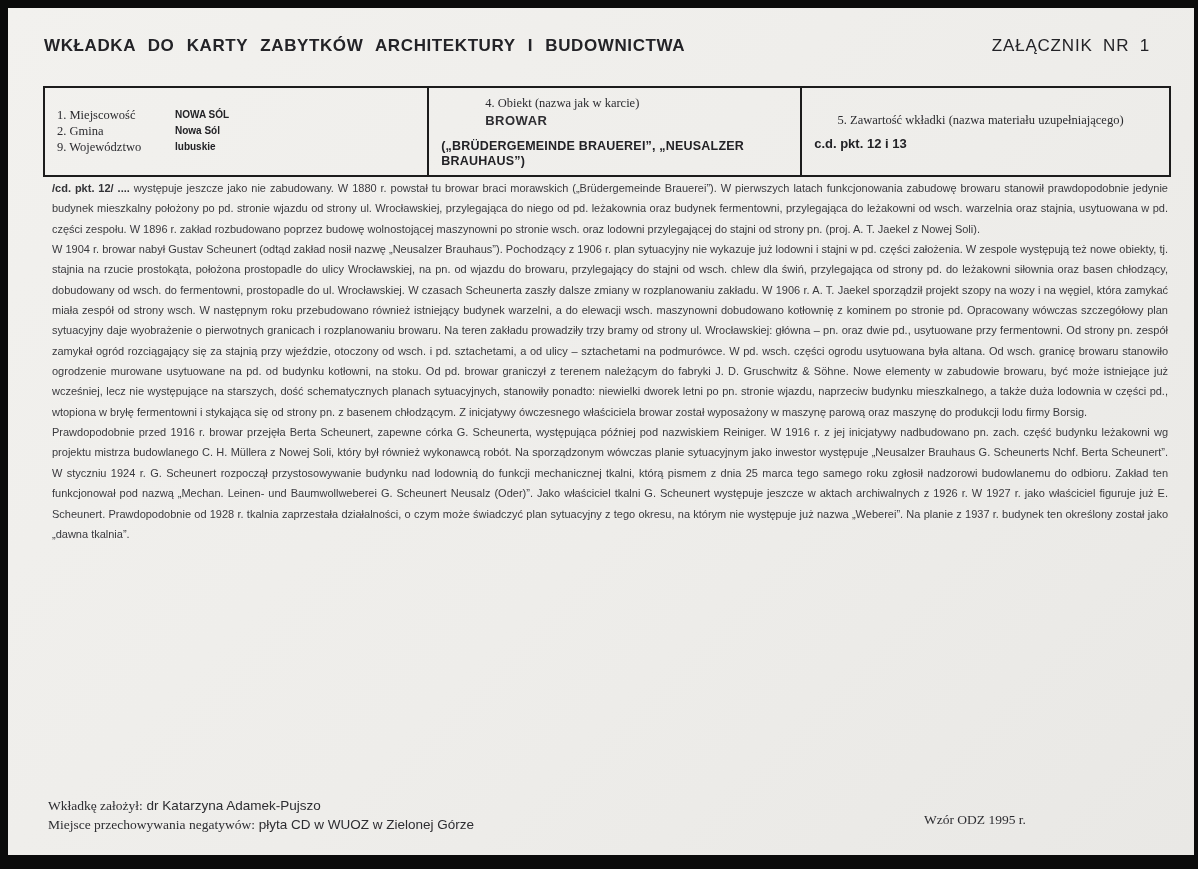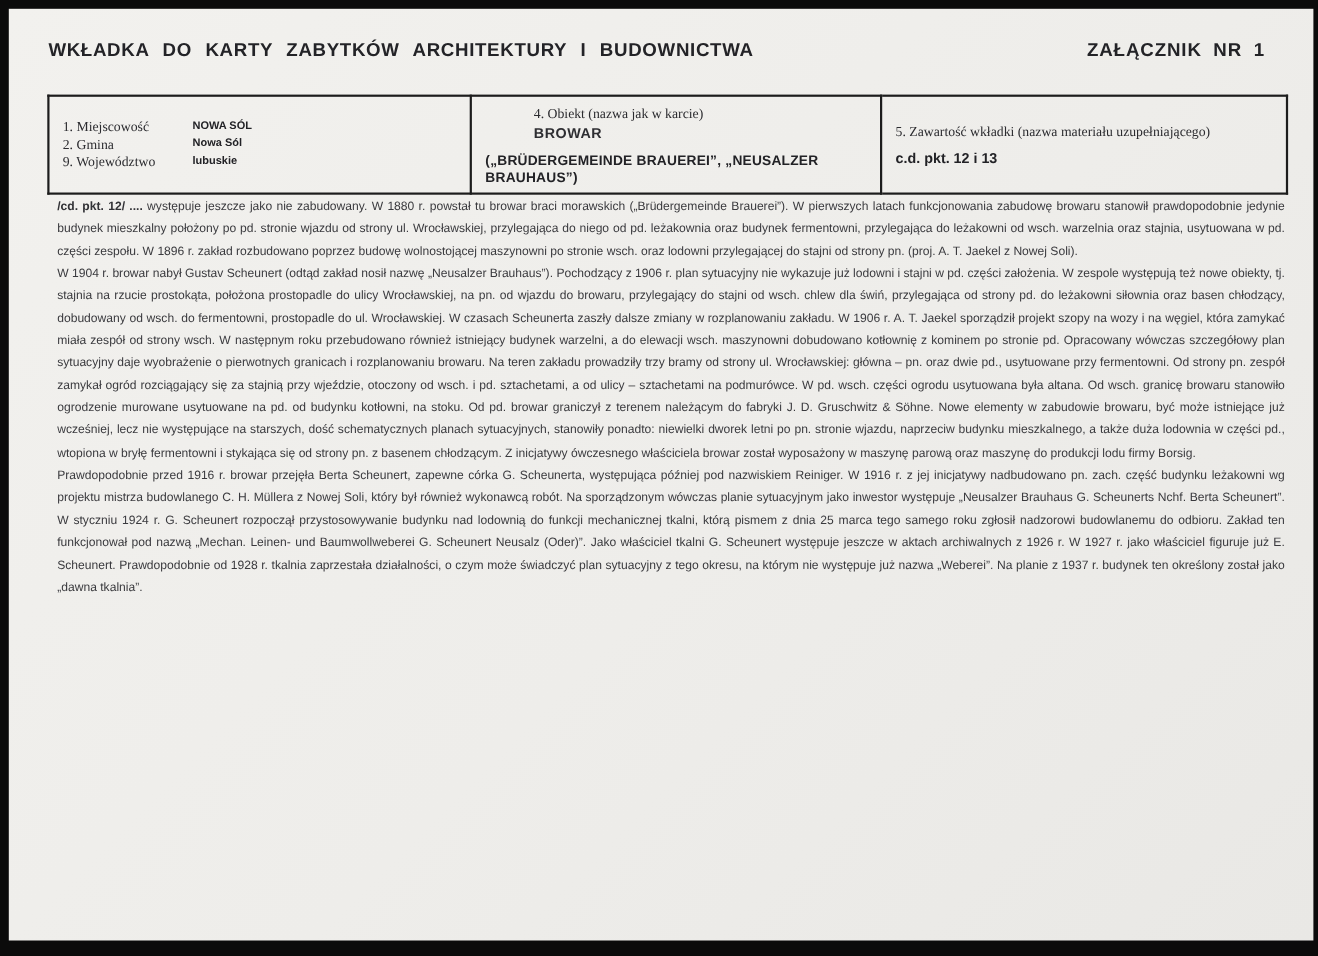--- a/index.html
+++ b/index.html
@@ -19,21 +19,21 @@
   
   .hdr{
     position:absolute; left:36px; right:20px; top:28px;
     display:flex; justify-content:space-between; align-items:baseline;
   }
   .hdr .title{
     font-size:17px; font-weight:bold; letter-spacing:0.6px; word-spacing:7px;
     color:#232327;
   }
   .hdr .annex{
-    font-size:17px; font-weight:bold; letter-spacing:0.8px; word-spacing:5px;
+    font-size:17px; font-weight:normal; letter-spacing:0.8px; word-spacing:5px;
     color:#232327; margin-right:24px;
   }
   
   .form-table{
     position:absolute; left:35px; top:78px;
     width:1128px; height:58px;
     border-collapse:collapse; table-layout:fixed;
   }
   .form-table td{
     border:2px solid #1c1c1c;
@@ -51,21 +51,21 @@
   .fvalue{
     font-size:10px; font-weight:bold; color:#222226;
   }
   .obj-line1{display:flex; align-items:baseline; line-height:18px; margin-top:2px;flex-direction:column;}
   .obj-label{font-family:"Liberation Serif", serif; font-size:12.5px; color:#2b2b2f;}
   .obj-value{font-size:13px; font-weight:bold; margin-left:44px; letter-spacing:0.5px;}
   .obj-line2{
     font-size:12.5px; font-weight:bold; letter-spacing:0.2px;
     margin-top:9px; line-height:15px; color:#222226;
   }
-  .cont-label{font-family:"Liberation Serif", serif; font-size:12.5px; color:#2b2b2f; line-height:16px; margin-top:2px;}
+  .cont-label{font-family:"Liberation Serif", serif; font-size:12.5px; color:#2b2b2f; line-height:16px; margin-top:2px;text-align:center;}
   .cont-value{
     font-family:Liberation Sans, sans-serif; font-size:13px; font-weight:bold;
     text-align:left; margin-top:8px; color:#222226;
   }
   
   .bodytext{
     position:absolute; left:44px; top:170px; width:1116px;
     font-size:11px; line-height:20.35px; color:#3a3a3e;
     text-align:justify;
   }
@@ -124,14 +124,25 @@
     </tr>
   </tbody>
     </table>
 
   <div class="bodytext">
     <p><span class="lead">/cd. pkt. 12/ ....</span><span> występuje jeszcze jako nie zabudowany. W 1880 r. powstał tu browar braci morawskich („Brüdergemeinde Brauerei”). W pierwszych latach funkcjonowania zabudowę browaru stanowił prawdopodobnie jedynie budynek mieszkalny położony po pd. stronie wjazdu od strony ul. Wrocławskiej, przylegająca do niego od pd. leżakownia oraz budynek fermentowni, przylegająca do leżakowni od wsch. warzelnia oraz stajnia, usytuowana w pd. części zespołu. W 1896 r. zakład rozbudowano poprzez budowę wolnostojącej maszynowni po stronie wsch. oraz lodowni przylegającej do stajni od strony pn. (proj. A. T. Jaekel z Nowej Soli).</span></p>
     <p>W 1904 r. browar nabył Gustav Scheunert (odtąd zakład nosił nazwę „Neusalzer Brauhaus”). Pochodzący z 1906 r. plan sytuacyjny nie wykazuje już lodowni i stajni w pd. części założenia. W zespole występują też nowe obiekty, tj. stajnia na rzucie prostokąta, położona prostopadle do ulicy Wrocławskiej, na pn. od wjazdu do browaru, przylegający do stajni od wsch. chlew dla świń, przylegająca od strony pd. do leżakowni siłownia oraz basen chłodzący, dobudowany od wsch. do fermentowni, prostopadle do ul. Wrocławskiej. W czasach Scheunerta zaszły dalsze zmiany w rozplanowaniu zakładu. W 1906 r. A. T. Jaekel sporządził projekt szopy na wozy i na węgiel, która zamykać miała zespół od strony wsch. W następnym roku przebudowano również istniejący budynek warzelni, a do elewacji wsch. maszynowni dobudowano kotłownię z kominem po stronie pd. Opracowany wówczas szczegółowy plan sytuacyjny daje wyobrażenie o pierwotnych granicach i rozplanowaniu browaru. Na teren zakładu prowadziły trzy bramy od strony ul. Wrocławskiej: główna – pn. oraz dwie pd., usytuowane przy fermentowni. Od strony pn. zespół zamykał ogród rozciągający się za stajnią przy wjeździe, otoczony od wsch. i pd. sztachetami, a od ulicy – sztachetami na podmurówce. W pd. wsch. części ogrodu usytuowana była altana. Od wsch. granicę browaru stanowiło ogrodzenie murowane usytuowane na pd. od budynku kotłowni, na stoku. Od pd. browar graniczył z terenem należącym do fabryki J. D. Gruschwitz &amp; Söhne. Nowe elementy w zabudowie browaru, być może istniejące już wcześniej, lecz nie występujące na starszych, dość schematycznych planach sytuacyjnych, stanowiły ponadto: niewielki dworek letni po pn. stronie wjazdu, naprzeciw budynku mieszkalnego, a także duża lodownia w części pd., wtopiona w bryłę fermentowni i stykająca się od strony pn. z basenem chłodzącym. Z inicjatywy ówczesnego właściciela browar został wyposażony w maszynę parową oraz maszynę do produkcji lodu firmy Borsig.</p>
     <p>Prawdopodobnie przed 1916 r. browar przejęła Berta Scheunert, zapewne córka G. Scheunerta, występująca później pod nazwiskiem Reiniger. W 1916 r. z jej inicjatywy nadbudowano pn. zach. część budynku leżakowni wg projektu mistrza budowlanego C. H. Müllera z Nowej Soli, który był również wykonawcą robót. Na sporządzonym wówczas planie sytuacyjnym jako inwestor występuje „Neusalzer Brauhaus G. Scheunerts Nchf. Berta Scheunert”. W styczniu 1924 r. G. Scheunert rozpoczął przystosowywanie budynku nad lodownią do funkcji mechanicznej tkalni, którą pismem z dnia 25 marca tego samego roku zgłosił nadzorowi budowlanemu do odbioru. Zakład ten funkcjonował pod nazwą „Mechan. Leinen- und Baumwollweberei G. Scheunert Neusalz (Oder)”. Jako właściciel tkalni G. Scheunert występuje jeszcze w aktach archiwalnych z 1926 r. W 1927 r. jako właściciel figuruje już E. Scheunert. Prawdopodobnie od 1928 r. tkalnia zaprzestała działalności, o czym może świadczyć plan sytuacyjny z tego okresu, na którym nie występuje już nazwa „Weberei”. Na planie z 1937 r. budynek ten określony został jako „dawna tkalnia”.</p>
   </div>
 
+  <div class="footer">
+    <div>
+      <span class="f-serif">Wkładkę założył:</span>
+      <span class="f-sans">dr Katarzyna Adamek-Pujszo</span>
+    </div>
+    <div>
+      <span class="f-serif">Miejsce przechowywania negatywów:</span>
+      <span class="f-sans">płyta CD w WUOZ w Zielonej Górze</span>
+    </div>
+    <div class="wzor">Wzór ODZ 1995 r.</div>
+  </div>
 
 </div>
 
 </body></html>

